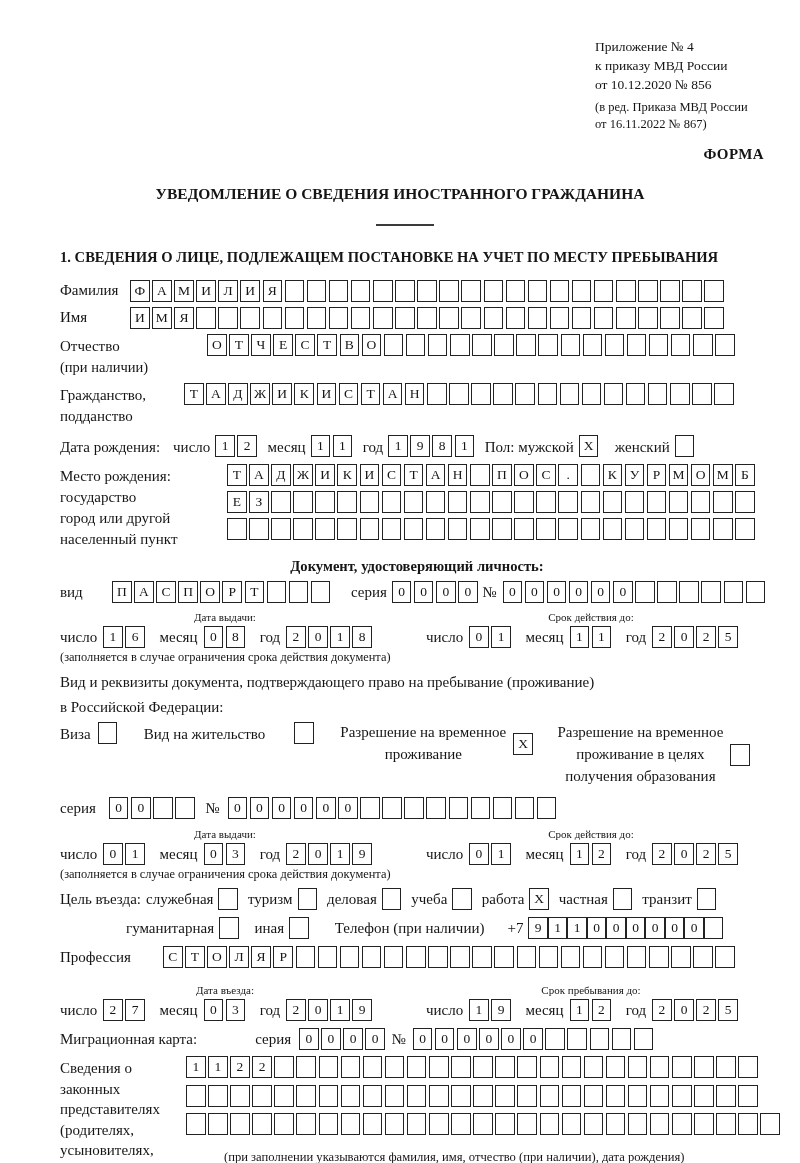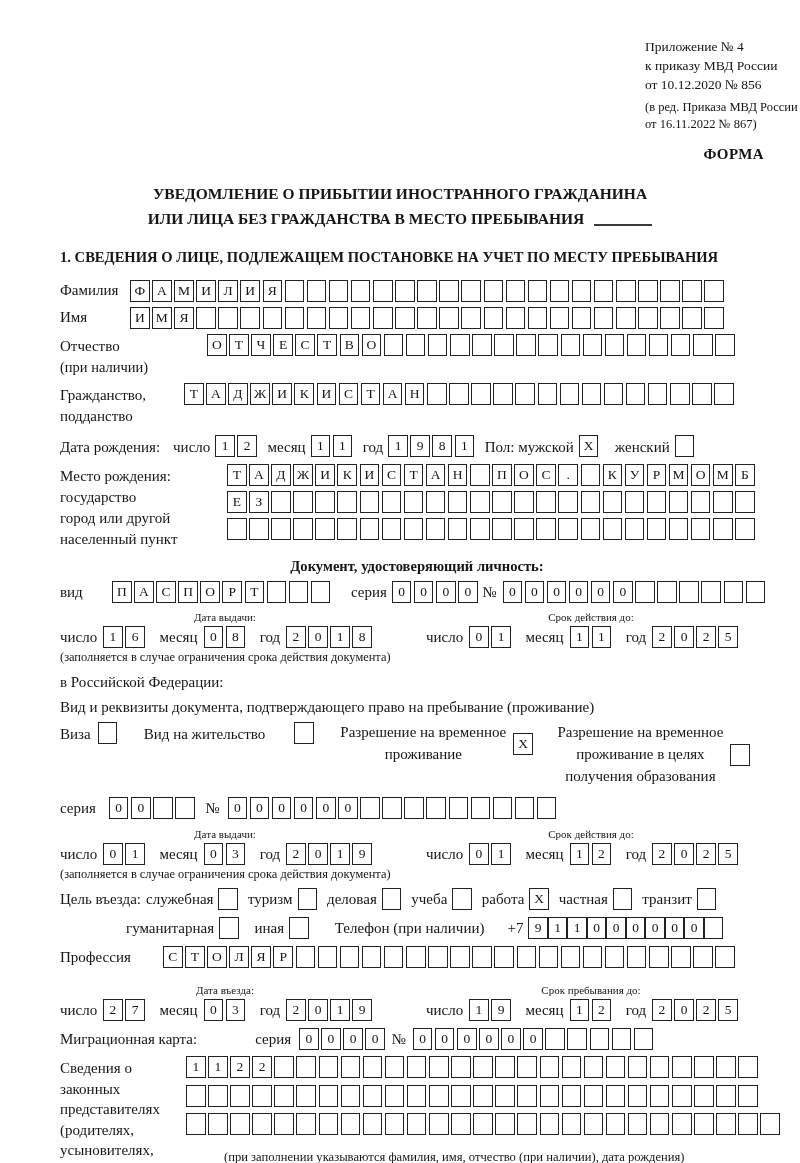--- a/index.html
+++ b/index.html
@@ -6,21 +6,21 @@
   .page{
     position:relative;
     width:800px;height:1163px;
     margin:0 auto;
     background:#ffffff;
     color:#151515;
     font-family:"Liberation Serif","DejaVu Serif",serif;
     overflow:hidden;
   }
   
-  .annex{position:absolute;left:645px;top:38px;font-size:13.5px;line-height:1.4;}
+  .annex{position:absolute;left:595px;top:38px;font-size:13.5px;line-height:1.4;}
   .annex .sub{font-size:12.5px;margin-top:4px;line-height:1.35;}
   .forma{position:absolute;top:146px;right:36px;font-weight:bold;font-size:15px;letter-spacing:.4px;}
   .title{position:absolute;top:182px;left:0;right:0;text-align:center;font-weight:bold;font-size:15.5px;line-height:1.6;}
   .title-underline{display:inline-block;width:58px;border-bottom:2px solid #3a3a3a;margin-left:10px;transform:translateY(2px);}
   .sec1{position:absolute;top:249px;left:60px;right:14px;font-weight:bold;font-size:14.6px;}
 
   .form{position:absolute;top:280px;left:60px;width:714px;font-size:15px;}
 
   .row{display:flex;align-items:flex-start;margin-bottom:5px;}
   .row.center{align-items:center;}
@@ -82,22 +82,22 @@
     <div>от 10.12.2020 № 856</div>
     <div class="sub">
       <div>(в ред. Приказа МВД России</div>
       <div>от 16.11.2022 № 867)</div>
     </div>
   </div>
 
   <div class="forma">ФОРМА</div>
 
   <div class="title">
-    <span>УВЕДОМЛЕНИЕ О ПРИБЫТИИ ИНОСТРАННОГО ГРАЖДАНИНА</span><br>
-    <span>ИЛИ ЛИЦА БЕЗ ГРАЖДАНСТВА В МЕСТО ПРЕБЫВАНИЯ</span><span class="title-underline"></span>
+    <span>УВЕДОМЛЕНИЕ О СВЕДЕНИЯ ИНОСТРАННОГО ГРАЖДАНИНА</span><br>
+    <span class="title-underline"></span>
   </div>
 
   <div class="sec1">1. СВЕДЕНИЯ О ЛИЦЕ, ПОДЛЕЖАЩЕМ ПОСТАНОВКЕ НА УЧЕТ ПО МЕСТУ ПРЕБЫВАНИЯ</div>
 
   <div class="form">
 
     <div class="row">
       <span class="lbl" style="width:70px">Фамилия</span>
       <span class="cells">
           <span class="cb">Ф</span>
@@ -429,22 +429,22 @@
               <span class="cb">2</span>
               <span class="cb">0</span>
               <span class="cb">2</span>
               <span class="cb">5</span>
             </span>
         </div>
       </div>
     </div>
     <div class="note" style="margin-right:8px">(заполняется в случае ограничения срока действия документа)</div>
 
+    <div class="para">Вид и реквизиты документа, подтверждающего право на пребывание (проживание)</div>
     <div class="para">в Российской Федерации:</div>
-    <div class="para">Вид и реквизиты документа, подтверждающего право на пребывание (проживание)</div>
 
     <div class="cbrow">
       <span class="cbitem">
         <span class="cbl">Виза</span>
         <span class="cells">
             <span class="cb"></span>
           </span>
       </span>
       <span class="cbitem" style="margin-left:24px">
         <span class="cbl">Вид на жительство</span>

